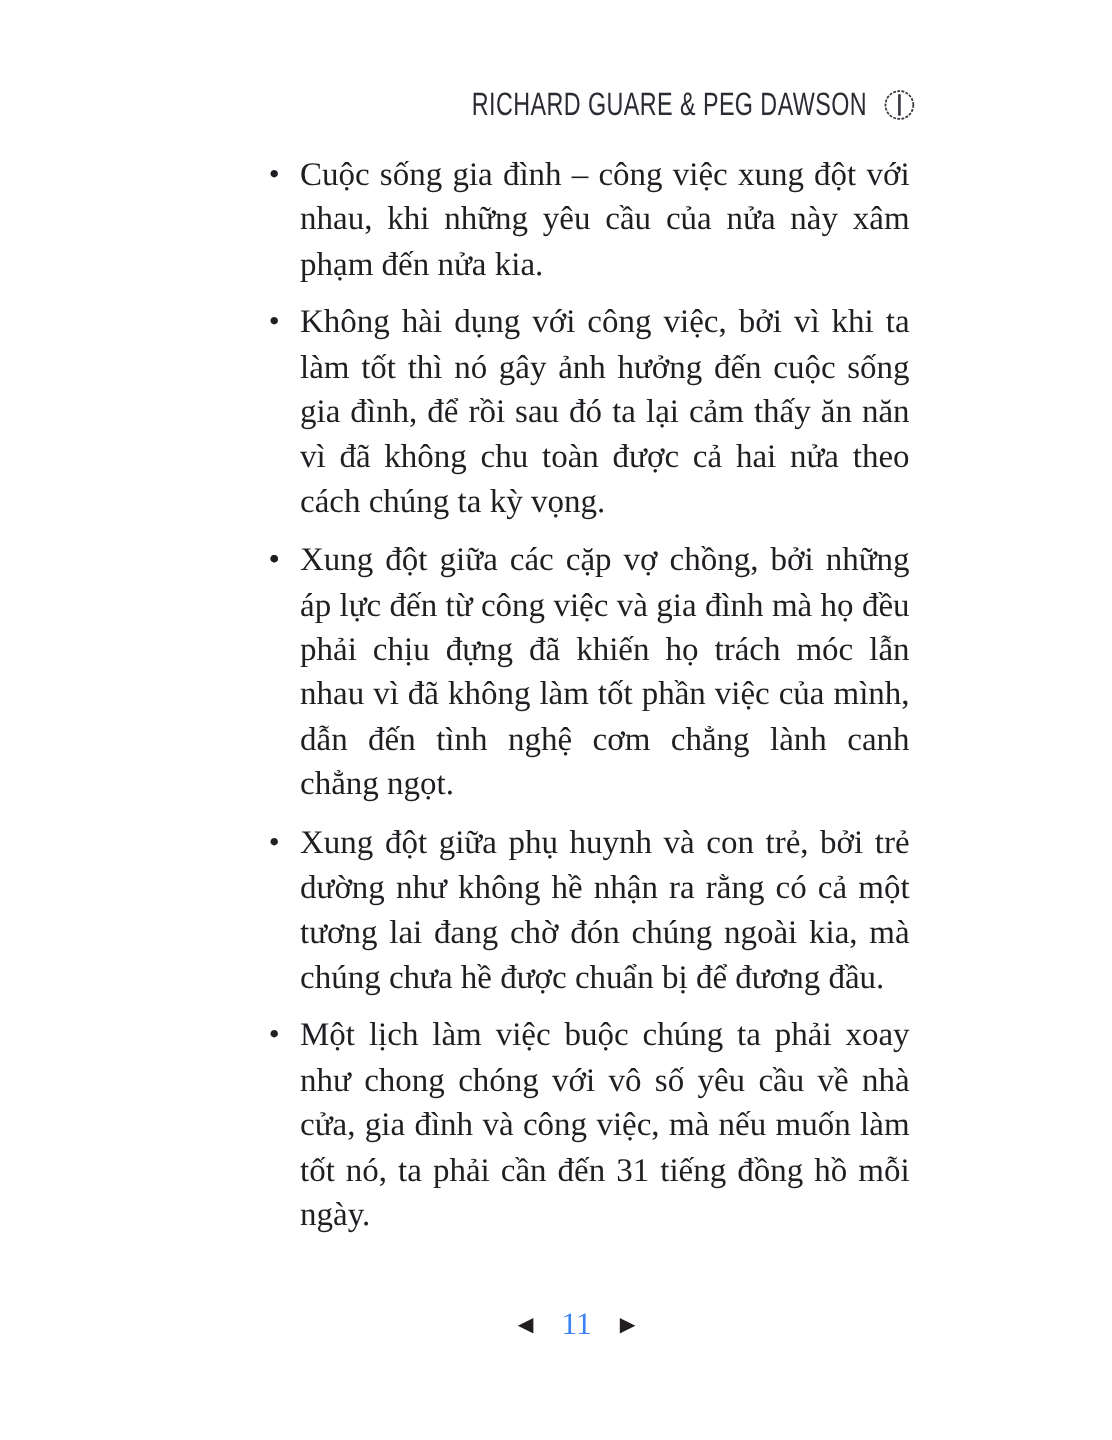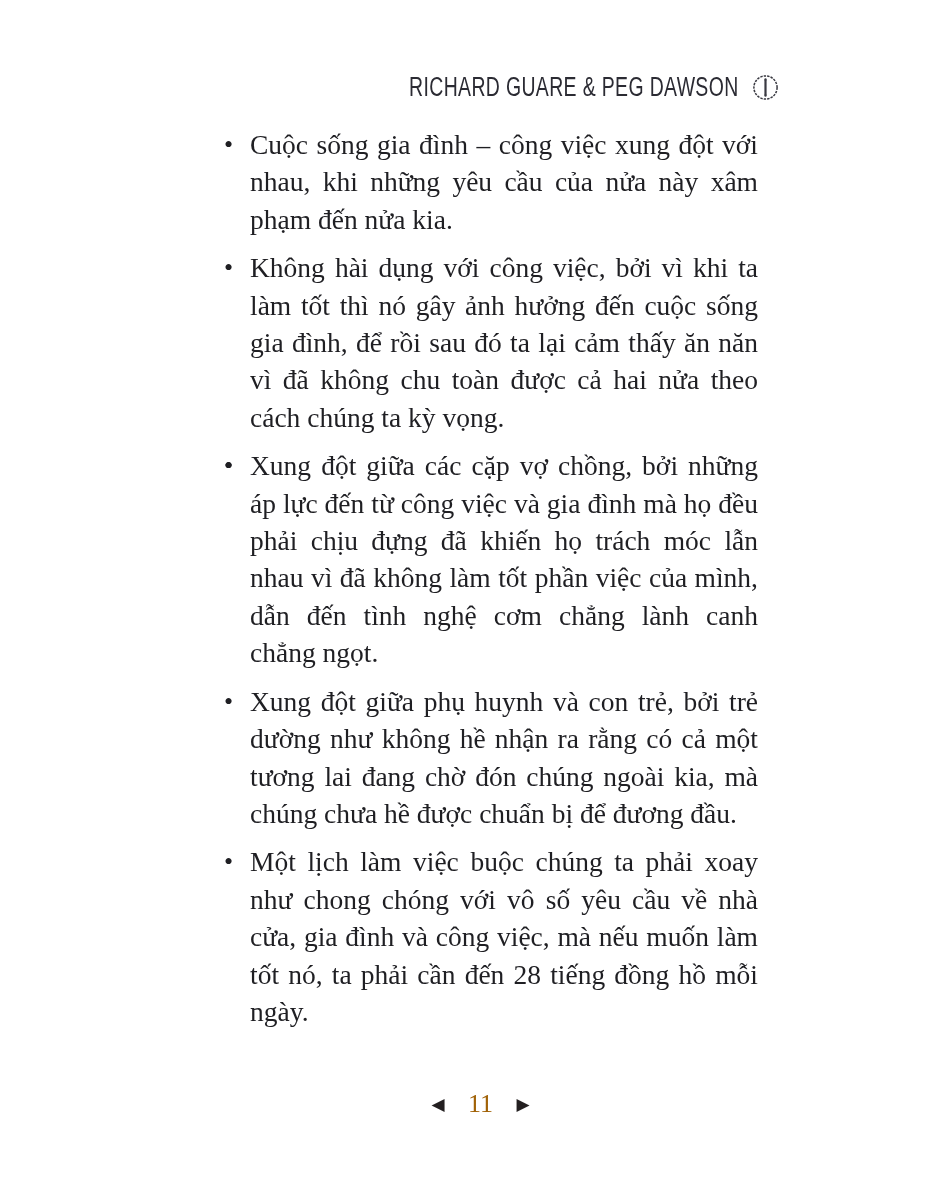--- a/index.html
+++ b/index.html
@@ -9,21 +9,21 @@
     background: #ffffff;
     font-family: "Liberation Serif", serif;
     color: #1f1f23;
     overflow: hidden;
   }
 
   
   .page-header {
     position: absolute;
     top: 72px;
-    right: 148px;
+    right: 164px;
     display: flex;
     align-items: center;
     gap: 13px;
   }
   .author-name {
     font-family: "Liberation Sans", sans-serif;
     font-size: 27px;
     font-weight: 400;
     letter-spacing: 0.5px;
     color: #2b2b33;
@@ -83,21 +83,21 @@
     padding: 0;
     font-size: 17px;
     line-height: 26px;
     color: #231f20;
     cursor: pointer;
     font-family: "DejaVu Sans", sans-serif;
   }
   .page-number {
     font-family: "Liberation Serif", serif;
     font-size: 26px;
-    color: #a16207;
+    color: #3b82f6;
     min-width: 30px;
     text-align: center;
   }
 </style>
 </head>
 <body>
 
 <header class="page-header">
   <span class="author-name">RICHARD GUARE &amp; PEG DAWSON</span>
   <span class="ornament">
@@ -126,21 +126,21 @@
     <li class="bullet-item">
       <span class="bullet-marker">•</span>
       <span>Xung đột giữa các cặp vợ chồng, bởi những áp lực đến từ công việc và gia đình mà họ đều phải chịu đựng đã khiến họ trách móc lẫn nhau vì đã không làm tốt phần việc của mình, dẫn đến tình nghệ cơm chẳng lành canh chẳng ngọt.</span>
     </li>
     <li class="bullet-item">
       <span class="bullet-marker">•</span>
       <span>Xung đột giữa phụ huynh và con trẻ, bởi trẻ dường như không hề nhận ra rằng có cả một tương lai đang chờ đón chúng ngoài kia, mà chúng chưa hề được chuẩn bị để đương đầu.</span>
     </li>
     <li class="bullet-item">
       <span class="bullet-marker">•</span>
-      <span>Một lịch làm việc buộc chúng ta phải xoay như chong chóng với vô số yêu cầu về nhà cửa, gia đình và công việc, mà nếu muốn làm tốt nó, ta phải cần đến 28 tiếng đồng hồ mỗi ngày.</span>
+      <span>Một lịch làm việc buộc chúng ta phải xoay như chong chóng với vô số yêu cầu về nhà cửa, gia đình và công việc, mà nếu muốn làm tốt nó, ta phải cần đến 31 tiếng đồng hồ mỗi ngày.</span>
     </li>
   </ul>
 </main>
 
 <footer class="page-footer">
   <button class="nav-arrow">◀</button>
   <span class="page-number">11</span>
   <button class="nav-arrow">▶</button>
 </footer>
 

